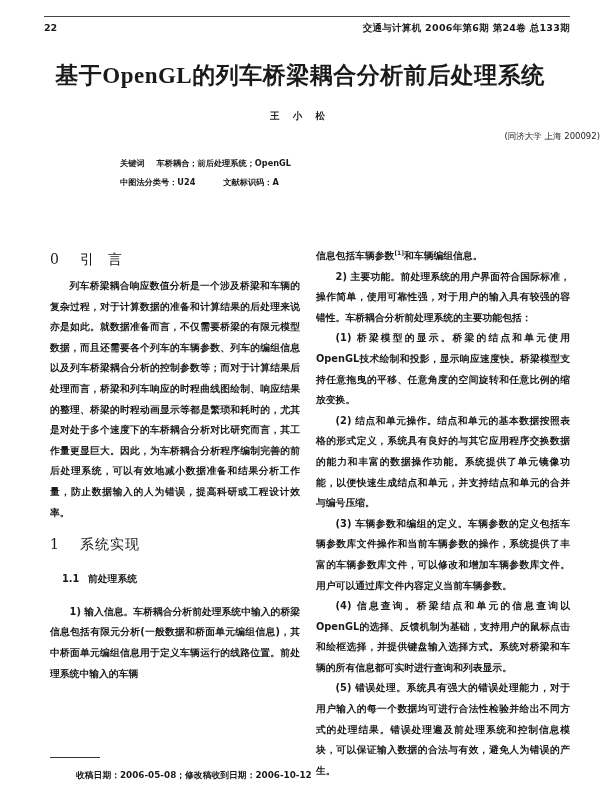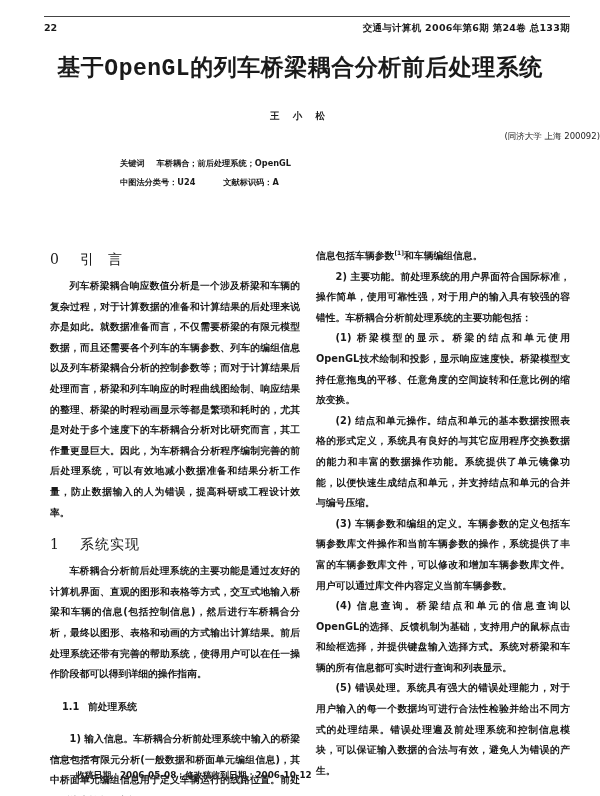--- a/index.html
+++ b/index.html
@@ -13,22 +13,22 @@
       position: absolute; left: 44px; right: 30px; top: 20px; height: 14px;
       font-size: 9.5px; font-weight: bold;
     }
     .page-header .pnum { position: absolute; left: 0; top: 2px; }
     .page-header .journal { position: absolute; right: 0; top: 2px; letter-spacing: 0.3px; }
     .header-rule {
       position: absolute; left: 44px; right: 30px; top: 16px; height: 0;
       border-top: 1.5px solid #444;
     }
     .title {
-      position: absolute; left: 0; right: 0; top: 52px; text-align: center;
-      font-family: Liberation Mono, monospace; font-size: 23px; font-weight: bold;
+      position: absolute; left: 0; right: 0; top: 60px; text-align: center;
+      font-family: Liberation Serif, serif; font-size: 23px; font-weight: bold;
       letter-spacing: 0.5px;
     }
     .author {
       position: absolute; left: 0; right: 0; top: 110px; text-align: center;
       font-size: 9.5px; font-weight: bold; letter-spacing: 5px;
     }
     .affiliation {
       position: absolute; left: 0; right: 0; top: 131px; text-align: right;
       font-size: 8.5px;
     }
@@ -95,21 +95,20 @@
 
 <div class="col left">
   <div class="sec-h">
     <span class="n">0</span><span class="t">引言</span>
   </div>
   <p class="p">列车桥梁耦合响应数值分析是一个涉及桥梁和车辆的复杂过程，对于计算数据的准备和计算结果的后处理来说亦是如此。就数据准备而言，不仅需要桥梁的有限元模型数据，而且还需要各个列车的车辆参数、列车的编组信息以及列车桥梁耦合分析的控制参数等；而对于计算结果后处理而言，桥梁和列车响应的时程曲线图绘制、响应结果的整理、桥梁的时程动画显示等都是繁琐和耗时的，尤其是对处于多个速度下的车桥耦合分析对比研究而言，其工作量更显巨大。因此，为车桥耦合分析程序编制完善的前后处理系统，可以有效地减小数据准备和结果分析工作量，防止数据输入的人为错误，提高科研或工程设计效率。</p>
 
   <div class="sec-h left-sec1">
     <span class="n">1</span><span class="t2">系统实现</span>
   </div>
-  <p class="p">车桥耦合分析前后处理系统的主要功能是通过友好的计算机界面、直观的图形和表格等方式，交互式地输入桥梁和车辆的信息(包括控制信息)，然后进行车桥耦合分析，最终以图形、表格和动画的方式输出计算结果。前后处理系统还带有完善的帮助系统，使得用户可以在任一操作阶段都可以得到详细的操作指南。</p>
 
   <div class="sub-h">
     <span class="n">1.1</span><span>前处理系统</span>
   </div>
   <p class="p">1) 输入信息。车桥耦合分析前处理系统中输入的桥梁信息包括有限元分析(一般数据和桥面单元编组信息)，其中桥面单元编组信息用于定义车辆运行的线路位置。前处理系统中输入的车辆</p>
 </div>
 
 <div class="footnote-rule"></div>
 <div class="footnote">收稿日期：2006-05-08；修改稿收到日期：2006-10-12</div>
 

